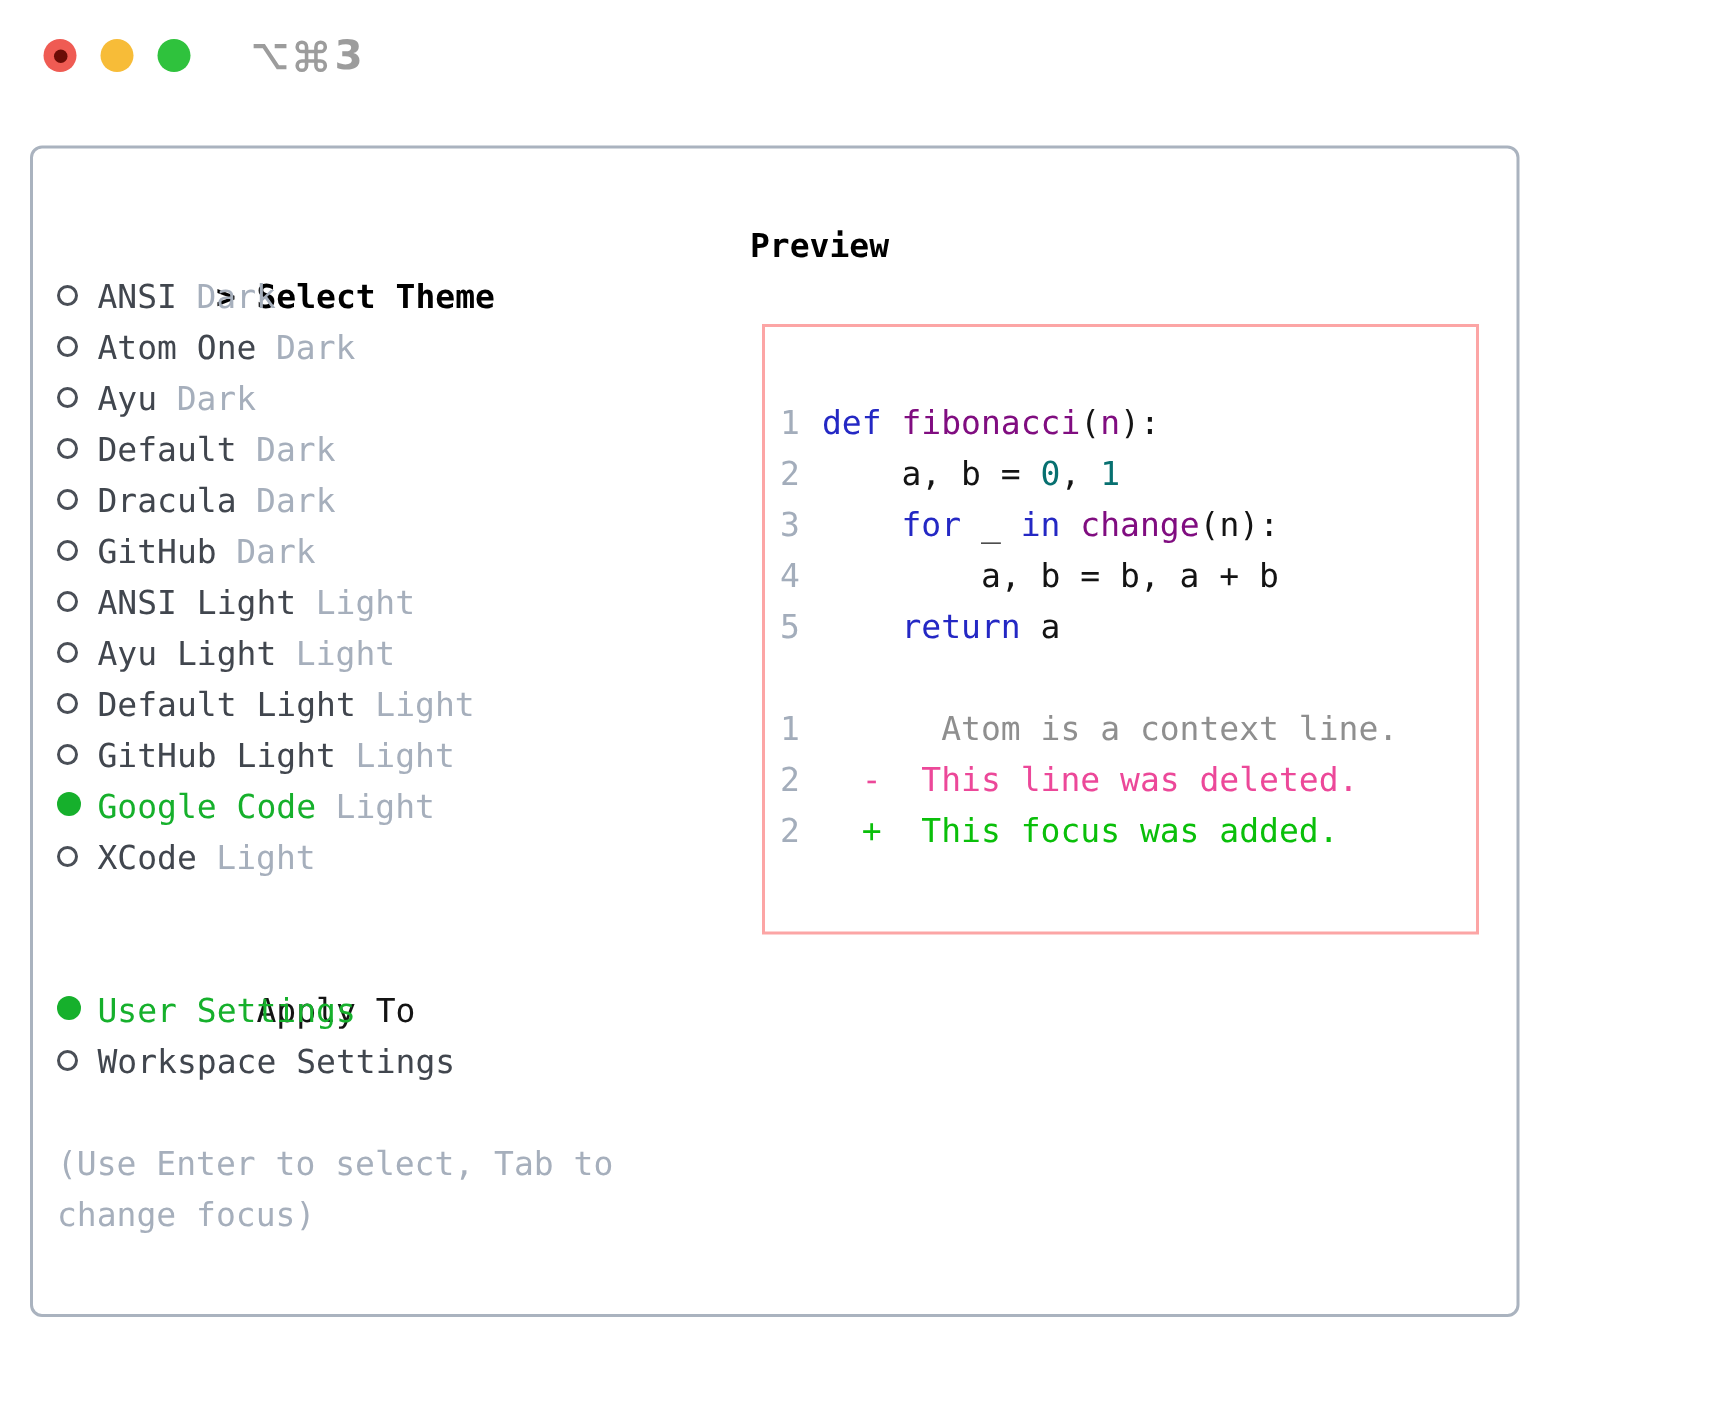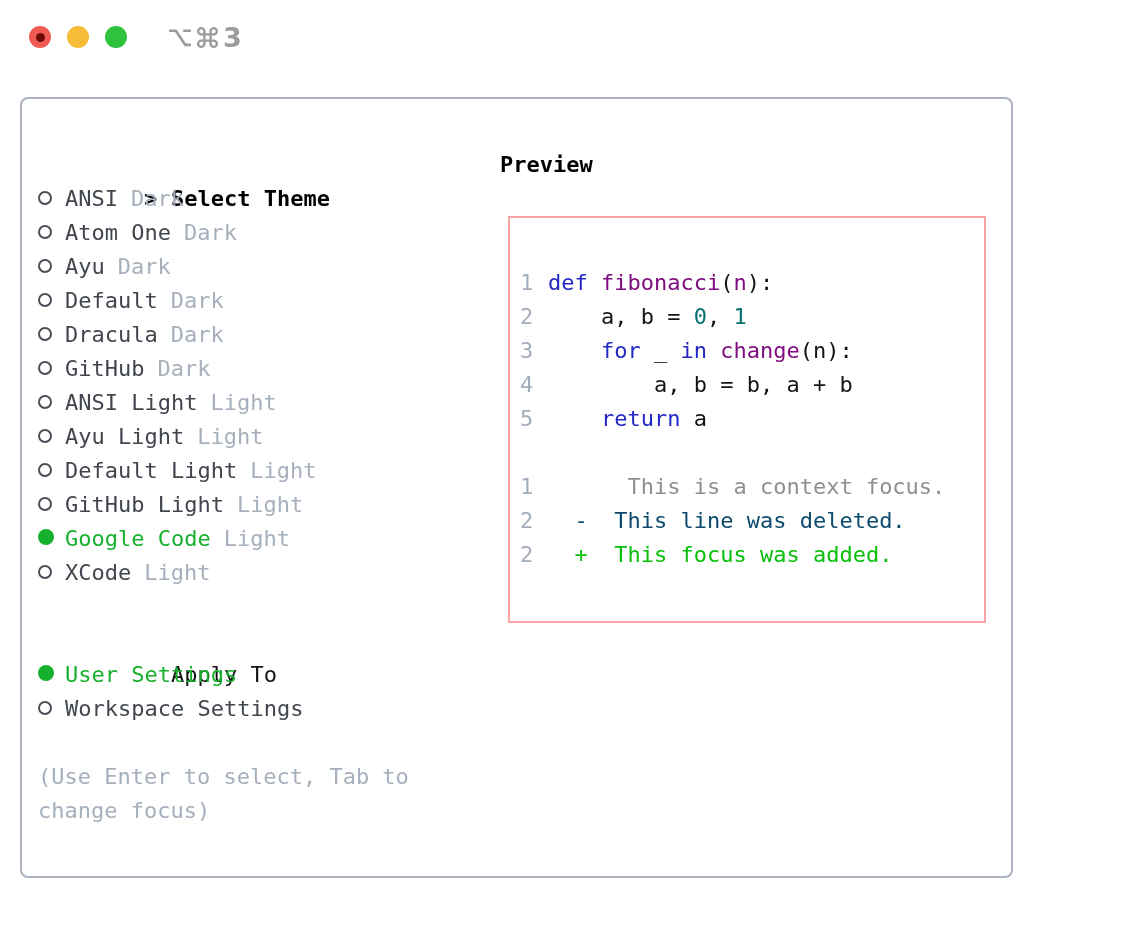--- a/index.html
+++ b/index.html
@@ -59,21 +59,21 @@
     position: absolute; left: 486px; top: 117px; width: 478px; height: 407px;
     border: 2px solid #fca5a5; background: #fff; padding: 48px 0 0 10px; overflow: hidden;
   }
   .pline { height: 34px; line-height: 34px; font-size: 22px; white-space: pre; }
   .lineno { display: inline-block; width: 28px; color: #a3adbb; }
   .kwd   { color: #2428c4; }
   .typ   { color: #800d80; }
   .lit   { color: #077070; }
   .plain { color: #141414; }
   .ctx   { color: #8f8f8f; }
-  .del   { color: #0c4a6e; }
+  .del   { color: #ec4899; }
   .add   { color: #0abf0a; }
 </style>
 </head>
 <body>
 
 <div class="window">
 
   <div class="dots">
     <span class="dot red"></span>
     <span class="dot yellow"></span>
@@ -129,19 +129,19 @@
     </div>
 
     <div class="preview-heading">Preview</div>
     <div class="preview-box" id="preview-box">
         <div class="pline"><span class="lineno">1</span><span class="kwd">def</span><span class="plain"> </span><span class="typ">fibonacci</span><span class="plain">(</span><span class="typ">n</span><span class="plain">):</span></div>
         <div class="pline"><span class="lineno">2</span><span class="plain">    a, b = </span><span class="lit">0</span><span class="plain">, </span><span class="lit">1</span></div>
         <div class="pline"><span class="lineno">3</span><span class="plain">    </span><span class="kwd">for</span><span class="plain"> _ </span><span class="kwd">in</span><span class="plain"> </span><span class="typ">change</span><span class="plain">(n):</span></div>
         <div class="pline"><span class="lineno">4</span><span class="plain">        a, b = b, a + b</span></div>
         <div class="pline"><span class="lineno">5</span><span class="plain">    </span><span class="kwd">return</span><span class="plain"> a</span></div>
         <div class="pline"><span class="lineno"></span></div>
-        <div class="pline"><span class="lineno">1</span><span class="ctx">      This is a context focus.</span></div>
+        <div class="pline"><span class="lineno">1</span><span class="ctx">      Atom is a context line.</span></div>
         <div class="pline"><span class="lineno">2</span><span class="del">  -  This line was deleted.</span></div>
         <div class="pline"><span class="lineno">2</span><span class="add">  +  This focus was added.</span></div>
       </div>
 
   </div>
 </div>
 
 </body></html>

